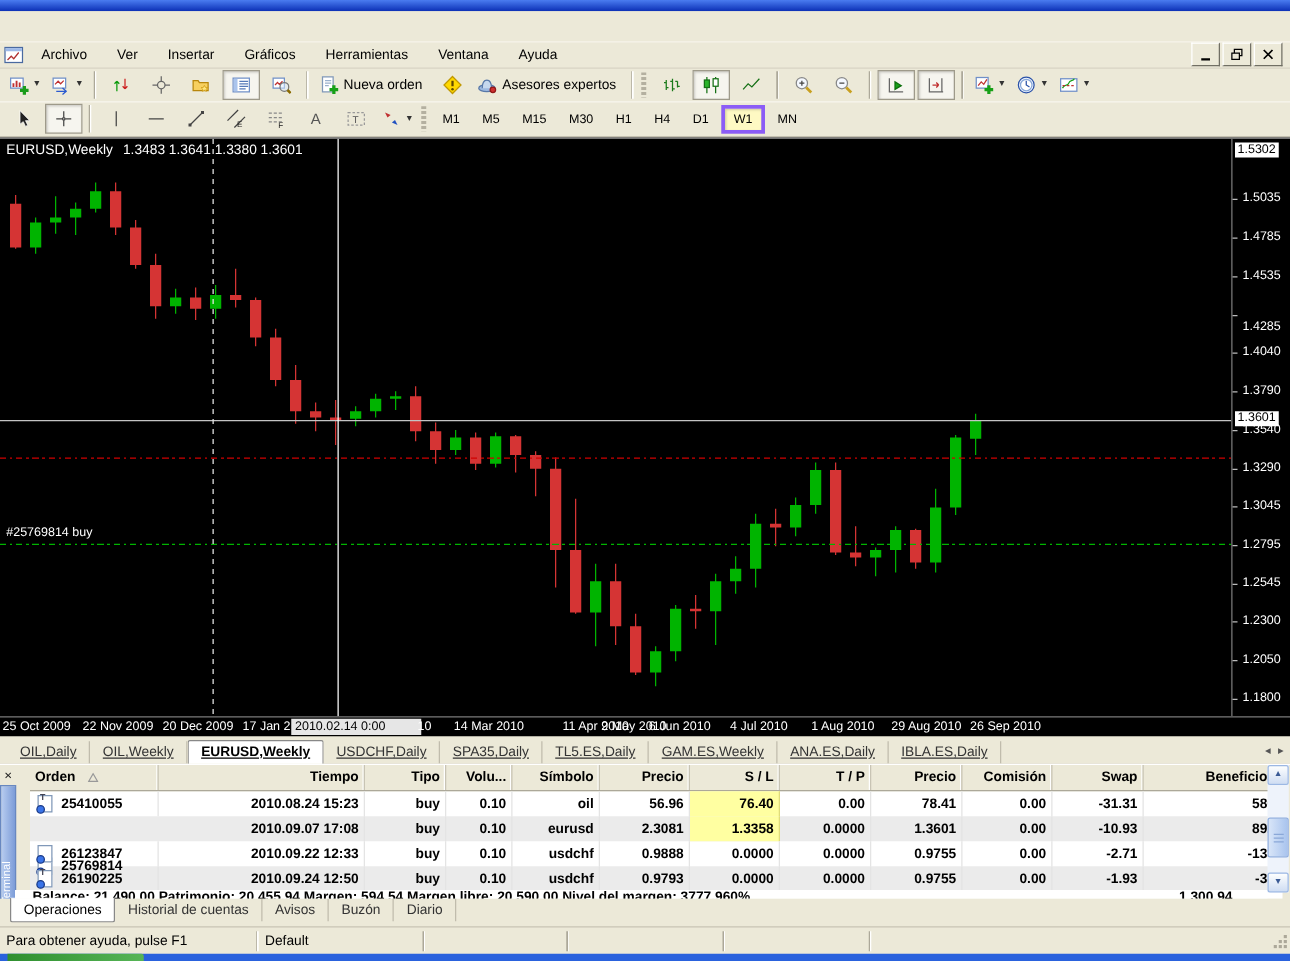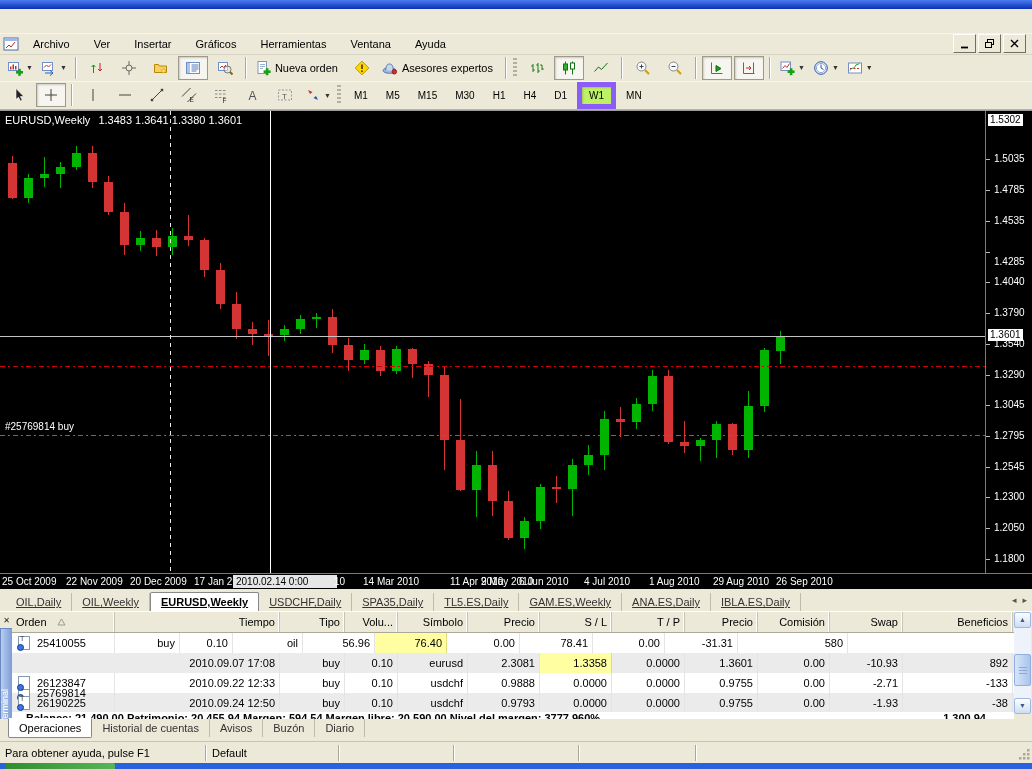--- a/index.html
+++ b/index.html
@@ -18,21 +18,21 @@
   #toolbar1{left:0;top:54px;width:1032px;height:27px;display:flex;align-items:center;padding-left:3px;border-bottom:1px solid #f8f6ee;}
   #toolbar2{left:0;top:81px;width:1032px;height:28px;display:flex;align-items:center;padding-left:3px;border-bottom:1px solid #b8b4a4;}
   .tbtn{height:22px;min-width:24px;display:inline-flex;align-items:center;justify-content:center;padding:0 2px;margin:0 1px;border:1px solid transparent;}
   .tbtn.pressed{background:#f6f5ef;border:1px solid #9e9a8a;box-shadow:inset 1px 1px 2px rgba(0,0,0,.18);}
   .tlabel{margin:0 4px 0 4px;}
   .caret{font-size:7px;color:#333;margin-left:3px;}
   .tsep{width:2px;height:22px;margin:0 4px;background:linear-gradient(90deg,#aca899 1px,#fff 1px);}
   .tgrip{width:4px;height:20px;margin:0 4px 0 2px;background:repeating-linear-gradient(180deg,#b4b0a0 0 2px,transparent 2px 4px);}
   .icn{display:inline-flex;width:16px;height:16px;}
   .tfbtn{padding:3px 7px;margin:0 1px;font-size:10px;border:1px solid transparent;}
-  .tfbtn.pressed{background:#bef264;border:5px solid #8b5cf6;box-shadow:inset 1px 1px 2px rgba(0,0,0,.18);}
+  .tfbtn.pressed{background:#fef9c3;border:3px solid #8b5cf6;box-shadow:inset 1px 1px 2px rgba(0,0,0,.18);}
   
   #chartwin{left:0;top:110px;width:1032px;height:479px;background:#000;border-top:1px solid #9a9a9a;}
   #plot{position:absolute;left:0;top:0;width:985px;height:462px;overflow:hidden;}
   #chart-title{position:absolute;left:5px;top:3px;color:#fff;z-index:8;}
   #chart-title span{margin-right:8px;}
   .cw{position:absolute;width:1px;}
   .cb{position:absolute;width:9px;}
   .hl-line{position:absolute;left:0;width:985px;height:1px;z-index:3;}
   #bid-line{background:#c4c4c4;}
   #sl-line{background:repeating-linear-gradient(90deg,#d00000 0 5px,transparent 5px 8px,#d00000 8px 10px,transparent 10px 13px);}
@@ -51,21 +51,21 @@
   #chart-tabs{left:0;top:589px;width:1032px;height:22px;background:#ece9d8;border-bottom:1px solid #aca899;display:flex;align-items:flex-end;padding-left:6px;}
   .ctab{padding:3px 10px 3px;color:#333;border-right:1px solid #c0bcac;white-space:nowrap;text-decoration:underline;}
   .ctab.active{background:#fff;border:1px solid #888;border-bottom:1px solid #fff;font-weight:bold;color:#000;margin-bottom:-1px;border-radius:2px 2px 0 0;}
   #ctab-arrows{margin-left:auto;margin-right:8px;color:#555;font-size:9px;align-self:center;}
   #ctab-arrows span{margin:0 3px;}
   
   #terminal{left:0;top:611px;width:1032px;height:130px;background:#ece9d8;border-top:1px solid #fff;}
   #term-close{position:absolute;left:1px;top:2px;width:11px;height:13px;font-size:8px;line-height:13px;text-align:center;color:#222;}
   #term-side{position:absolute;left:0;top:16px;width:11px;height:96px;background:linear-gradient(90deg,#b8cdf0,#7c9cd8);border:1px solid #6888c0;overflow:hidden;}
   #term-side span{position:absolute;left:-1px;bottom:2px;color:#fff;font-size:9px;writing-mode:vertical-rl;transform:rotate(180deg);}
-  #term-table{position:absolute;left:12px;top:0;width:1002px;height:107px;background:#fff;overflow:hidden;}
+  #term-table{position:absolute;left:24px;top:0;width:1002px;height:107px;background:#fff;overflow:hidden;font-weight:bold;}
   #term-header{display:flex;height:20px;background:#ece9d8;border-bottom:1px solid #aca899;}
   .hcell{display:flex;align-items:center;justify-content:flex-end;padding:0 4px;border-right:1px solid #c8c4b4;box-shadow:inset -1px 0 0 #fff;white-space:nowrap;box-sizing:border-box;}
   .hcell.c0{justify-content:flex-start;}
   .sort{margin-left:10px;display:inline-flex;}
   .trow{display:flex;height:20px;}
   .trow:nth-child(even){background:#ebebeb;}
   .cell{display:flex;align-items:center;justify-content:flex-end;padding:0 4px;border-right:1px solid #e4e4e4;white-space:nowrap;box-sizing:border-box;}
   .cell.c0{justify-content:flex-start;padding-left:2px;}
   .cell.hl{background:#ffffa1;border-right:1px solid #e0dc7a;}
   .doc-icon{position:relative;width:10px;height:12px;background:#fff;border:1px solid #8098b8;display:inline-block;margin:0 7px 0 4px;flex:none;}
@@ -645,20 +645,21 @@
           <div class="hcell" style="width: 110px;">
             <span>Beneficios</span>
           </div>
         </div>
       <div id="term-rows">
           <div class="trow">
             <div class="cell c0" style="width: 103px;">
               <span class="doc-icon t"></span>
               <span>25410055</span>
             </div>
+            <div class="cell" style="width: 165px;">2010.08.24 15:23</div>
             <div class="cell" style="width: 65px;">buy</div>
             <div class="cell" style="width: 53px;">0.10</div>
             <div class="cell" style="width: 70px;">oil</div>
             <div class="cell" style="width: 72px;">56.96</div>
             <div class="cell hl" style="width: 72px;">76.40</div>
             <div class="cell" style="width: 73px;">0.00</div>
             <div class="cell" style="width: 73px;">78.41</div>
             <div class="cell" style="width: 72px;">0.00</div>
             <div class="cell" style="width: 73px;">-31.31</div>
             <div class="cell" style="width: 110px;">580</div>

